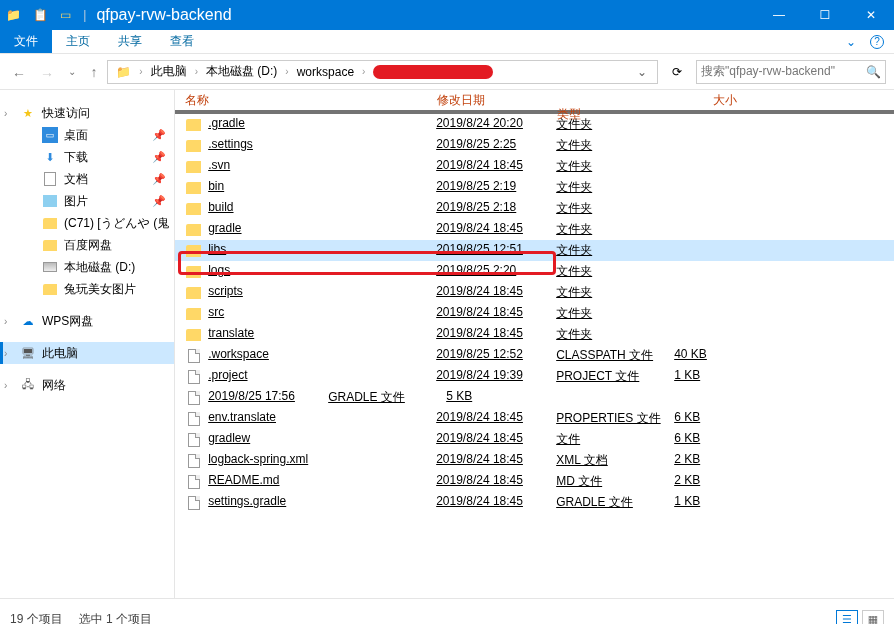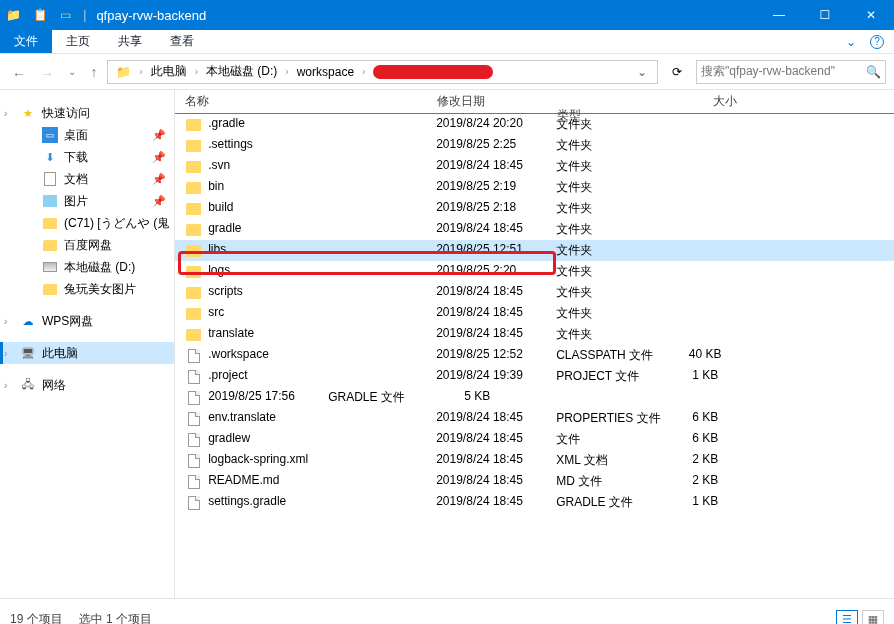--- a/index.html
+++ b/index.html
@@ -1,26 +1,26 @@
 <!DOCTYPE html>
 <html><head>
 <meta charset="utf-8">
 <style>
 * { margin: 0; padding: 0; box-sizing: border-box; font-family: "Microsoft YaHei", "微软雅黑", Arial, sans-serif; font-size: 12px; }
 body { background: #fff; width: 894px; height: 624px; overflow: hidden; position: relative; }
 
 .title-bar { background: #0078d7; height: 30px; display: flex; align-items: center; color: white; }
 .title-icons { display: flex; align-items: center; padding-left: 6px; gap: 12px; }
 .title-icons span { display: inline-flex; align-items: center; }
-.title-text { padding-left: 10px; font-size: 13px; }
+.title-text { padding-left: 10px; font-size: 16px; }
 .title-controls { margin-left: auto; display: flex; height: 100%; }
 .title-controls .ctrl { width: 46px; display: flex; align-items: center; justify-content: center; font-size: 12px; }
 
 .menu-bar { height: 24px; display: flex; align-items: stretch; border-bottom: 1px solid #e5e5e5; }
-.menu-item { padding: 0 14px; display: flex; align-items: center; font-size: 12px; color: #0f172a; }
+.menu-item { padding: 0 14px; display: flex; align-items: center; font-size: 12px; color: #0369a1; }
 .menu-file { background: #0078d7; color: white; }
 
 .addr-bar { height: 36px; display: flex; align-items: center; padding: 0 8px; gap: 6px; border-bottom: 1px solid #e5e5e5; }
 .nav-arrows { display: flex; gap: 14px; align-items: center; color: #777; padding: 0 4px;}
 .nav-arrows span { font-size: 14px; }
 .breadcrumb { flex: 1; display: flex; align-items: center; border: 1px solid #ccc; height: 24px; padding: 0 2px; }
 .bc-seg { padding: 0 6px; display: flex; align-items: center; height: 100%; font-size: 12px; }
 .bc-sep { color: #999; font-size: 10px; padding: 0 2px; }
 .bc-redact { display: inline-block; width: 120px; height: 14px; background: #e31b23; border-radius: 7px; }
 .bc-drop { margin-left: auto; padding: 0 8px; color: #666; }
@@ -45,38 +45,38 @@
 .ico-down { color: #2e8bde; }
 .ico-doc { color: #666; border: 1px solid #999; width: 12px; height: 14px; }
 .ico-pic { background: #8ed0f0; width: 14px; height: 12px; }
 .ico-folder { width: 14px; height: 11px; background: #ffd867; border-top-left-radius: 2px; }
 .ico-drive { width: 14px; height: 10px; background: linear-gradient(#bbb,#eee); border: 1px solid #999; }
 .ico-cloud { color: #0078d7; }
 .ico-pc { color: #555; }
 .ico-net { color: #555; }
 
 .content { flex: 1; display: flex; flex-direction: column; }
-.headers { display: flex; height: 24px; border-bottom: 1px solid #737373; align-items: center; color: #404040; }
+.headers { display: flex; height: 24px; border-bottom: 4px solid #737373; align-items: center; color: #c2410c; }
 .col-name { width: 262px; padding-left: 10px; }
 .col-date { width: 120px; }
 .col-type { width: 118px; margin-top: 28px; }
 .col-size { width: 70px; text-align: right; padding-right: 8px; }
 
 .rows { flex: 1; overflow: auto; }
-.row { display: flex; height: 21px; align-items: center; }
+.row { display: flex; height: 21px; align-items: center; text-decoration: underline; }
 .row.selected { background: #cce8ff; }
 .row .ic { width: 18px; height: 16px; margin-left: 10px; margin-right: 6px; display: inline-flex; align-items: center; justify-content: center; }
 .row .folder-ic { width: 15px; height: 12px; background: #ffd867; border-top-left-radius: 2px; }
 .row .file-ic { width: 12px; height: 14px; border: 1px solid #999; background: white; position: relative; }
 .row .file-ic::after { content: ""; position: absolute; right: -1px; top: -1px; width: 4px; height: 4px; background: #eee; border-left: 1px solid #999; border-bottom: 1px solid #999; }
 .row .txt { display: flex; width: 100%; }
 .row .n { width: 228px; }
 .row .d { width: 120px; }
 .row .t { width: 118px; }
-.row .s { width: 70px; text-align: center; padding-right: 8px; }
+.row .s { width: 70px; text-align: left; padding-right: 8px; }
 
 .red-box { position: absolute; border: 3px solid #e31b23; border-radius: 4px; left: 178px; top: 251px; width: 378px; height: 24px; pointer-events: none; }
 
 .status-bar { height: 42px; border-top: 1px solid #e5e5e5; display: flex; align-items: center; padding: 0 10px; color: #444; gap: 16px; }
 .status-bar .views { margin-left: auto; display: flex; gap: 4px; }
 .status-bar .view-btn { width: 22px; height: 20px; border: 1px solid #ccc; display: flex; align-items: center; justify-content: center; font-size: 11px; color: #666; }
 .status-bar .view-btn.active { border-color: #0078d7; color: #0078d7; }
 </style>
 </head>
 <body>

